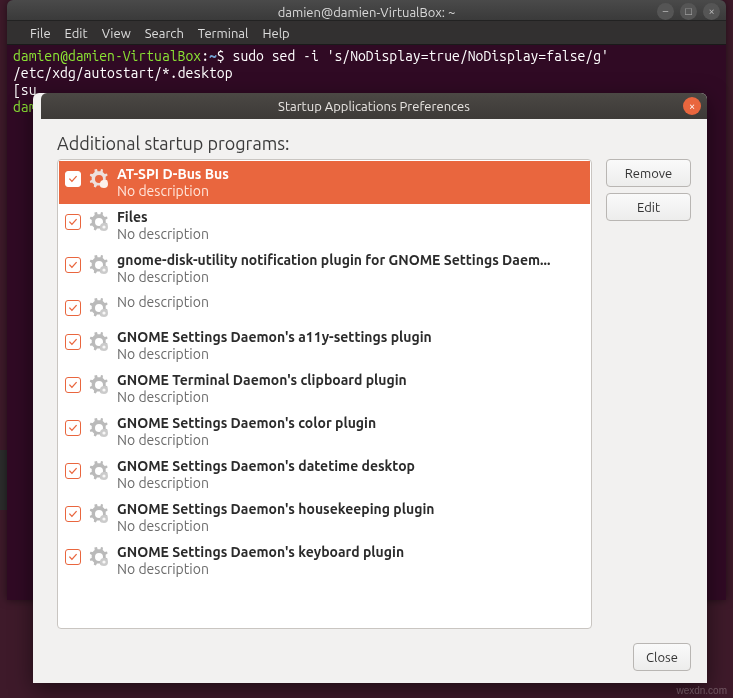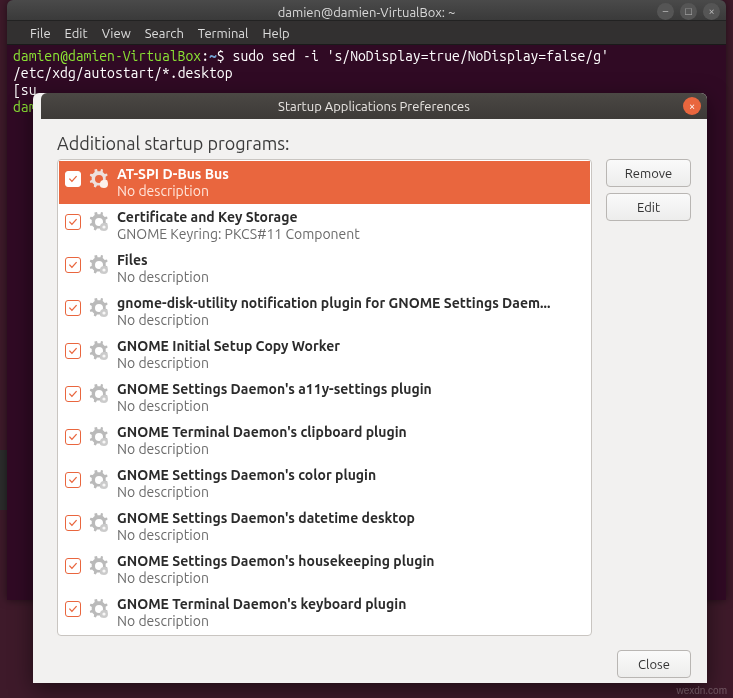--- a/index.html
+++ b/index.html
@@ -143,21 +143,21 @@
     border: 1px solid #b9b6b3;
     border-radius: 4px;
     font-size: 13px; color: #333;
     display: flex; align-items: center; justify-content: center;
     cursor: default;
   }
   .footer {
     display: flex; justify-content: flex-end;
     padding-top: 14px;
   }
-  .footer .btn { width: 74px; }
+  .footer .btn { width: 58px; }
   .watermark {
     position: absolute; bottom: 2px; right: 6px;
     font-size: 10px; color: rgba(255,255,255,.25);
     font-family: sans-serif;
   }
 </style>
 </head>
 <body>
 
 <div class="taskbar-strip"></div>
@@ -206,32 +206,20 @@
             </div>
           </div>
           <div class="row">
             <div class="chk"></div>
             <div class="gear"><svg viewBox="0 0 24 24" fill="#777">
                 <path d="M10 2l.6 2.3a8 8 0 0 1 2.8 0L14 2l2 .6-.3 2.3a8 8 0 0 1 2 2L20 6.6l.6 2-2 1.2a8 8 0 0 1 0 2.8l2 1.2-.6 2-2.3-.3a8 8 0 0 1-2 2l.3 2.3-2 .6-1.2-2a8 8 0 0 1-2.8 0l-1.2 2-2-.6.3-2.3a8 8 0 0 1-2-2L3.4 16l-.6-2 2-1.2a8 8 0 0 1 0-2.8l-2-1.2.6-2 2.3.3a8 8 0 0 1 2-2L7.4 2.6 10 2zm2 6a4 4 0 1 0 0 8 4 4 0 0 0 0-8z"></path>
                 <circle cx="17" cy="17" r="4" fill="#999"></circle>
                 <circle cx="17" cy="17" r="1.6" fill="#f2f1f0"></circle>
               </svg></div>
             <div class="txt">
-              <div class="name">Certificate and Key Storage</div>
-              <div class="desc">GNOME Keyring: PKCS#11 Component</div>
-            </div>
-          </div>
-          <div class="row">
-            <div class="chk"></div>
-            <div class="gear"><svg viewBox="0 0 24 24" fill="#777">
-                <path d="M10 2l.6 2.3a8 8 0 0 1 2.8 0L14 2l2 .6-.3 2.3a8 8 0 0 1 2 2L20 6.6l.6 2-2 1.2a8 8 0 0 1 0 2.8l2 1.2-.6 2-2.3-.3a8 8 0 0 1-2 2l.3 2.3-2 .6-1.2-2a8 8 0 0 1-2.8 0l-1.2 2-2-.6.3-2.3a8 8 0 0 1-2-2L3.4 16l-.6-2 2-1.2a8 8 0 0 1 0-2.8l-2-1.2.6-2 2.3.3a8 8 0 0 1 2-2L7.4 2.6 10 2zm2 6a4 4 0 1 0 0 8 4 4 0 0 0 0-8z"></path>
-                <circle cx="17" cy="17" r="4" fill="#999"></circle>
-                <circle cx="17" cy="17" r="1.6" fill="#f2f1f0"></circle>
-              </svg></div>
-            <div class="txt">
               <div class="name">Files</div>
               <div class="desc">No description</div>
             </div>
           </div>
           <div class="row">
             <div class="chk"></div>
             <div class="gear"><svg viewBox="0 0 24 24" fill="#777">
                 <path d="M10 2l.6 2.3a8 8 0 0 1 2.8 0L14 2l2 .6-.3 2.3a8 8 0 0 1 2 2L20 6.6l.6 2-2 1.2a8 8 0 0 1 0 2.8l2 1.2-.6 2-2.3-.3a8 8 0 0 1-2 2l.3 2.3-2 .6-1.2-2a8 8 0 0 1-2.8 0l-1.2 2-2-.6.3-2.3a8 8 0 0 1-2-2L3.4 16l-.6-2 2-1.2a8 8 0 0 1 0-2.8l-2-1.2.6-2 2.3.3a8 8 0 0 1 2-2L7.4 2.6 10 2zm2 6a4 4 0 1 0 0 8 4 4 0 0 0 0-8z"></path>
                 <circle cx="17" cy="17" r="4" fill="#999"></circle>
                 <circle cx="17" cy="17" r="1.6" fill="#f2f1f0"></circle>
@@ -242,21 +230,20 @@
             </div>
           </div>
           <div class="row">
             <div class="chk"></div>
             <div class="gear"><svg viewBox="0 0 24 24" fill="#777">
                 <path d="M10 2l.6 2.3a8 8 0 0 1 2.8 0L14 2l2 .6-.3 2.3a8 8 0 0 1 2 2L20 6.6l.6 2-2 1.2a8 8 0 0 1 0 2.8l2 1.2-.6 2-2.3-.3a8 8 0 0 1-2 2l.3 2.3-2 .6-1.2-2a8 8 0 0 1-2.8 0l-1.2 2-2-.6.3-2.3a8 8 0 0 1-2-2L3.4 16l-.6-2 2-1.2a8 8 0 0 1 0-2.8l-2-1.2.6-2 2.3.3a8 8 0 0 1 2-2L7.4 2.6 10 2zm2 6a4 4 0 1 0 0 8 4 4 0 0 0 0-8z"></path>
                 <circle cx="17" cy="17" r="4" fill="#999"></circle>
                 <circle cx="17" cy="17" r="1.6" fill="#f2f1f0"></circle>
               </svg></div>
             <div class="txt">
-              <div class="name">GNOME Initial Setup Copy Worker</div>
               <div class="desc">No description</div>
             </div>
           </div>
           <div class="row">
             <div class="chk"></div>
             <div class="gear"><svg viewBox="0 0 24 24" fill="#777">
                 <path d="M10 2l.6 2.3a8 8 0 0 1 2.8 0L14 2l2 .6-.3 2.3a8 8 0 0 1 2 2L20 6.6l.6 2-2 1.2a8 8 0 0 1 0 2.8l2 1.2-.6 2-2.3-.3a8 8 0 0 1-2 2l.3 2.3-2 .6-1.2-2a8 8 0 0 1-2.8 0l-1.2 2-2-.6.3-2.3a8 8 0 0 1-2-2L3.4 16l-.6-2 2-1.2a8 8 0 0 1 0-2.8l-2-1.2.6-2 2.3.3a8 8 0 0 1 2-2L7.4 2.6 10 2zm2 6a4 4 0 1 0 0 8 4 4 0 0 0 0-8z"></path>
                 <circle cx="17" cy="17" r="4" fill="#999"></circle>
                 <circle cx="17" cy="17" r="1.6" fill="#f2f1f0"></circle>
               </svg></div>
@@ -314,21 +301,21 @@
             </div>
           </div>
           <div class="row">
             <div class="chk"></div>
             <div class="gear"><svg viewBox="0 0 24 24" fill="#777">
                 <path d="M10 2l.6 2.3a8 8 0 0 1 2.8 0L14 2l2 .6-.3 2.3a8 8 0 0 1 2 2L20 6.6l.6 2-2 1.2a8 8 0 0 1 0 2.8l2 1.2-.6 2-2.3-.3a8 8 0 0 1-2 2l.3 2.3-2 .6-1.2-2a8 8 0 0 1-2.8 0l-1.2 2-2-.6.3-2.3a8 8 0 0 1-2-2L3.4 16l-.6-2 2-1.2a8 8 0 0 1 0-2.8l-2-1.2.6-2 2.3.3a8 8 0 0 1 2-2L7.4 2.6 10 2zm2 6a4 4 0 1 0 0 8 4 4 0 0 0 0-8z"></path>
                 <circle cx="17" cy="17" r="4" fill="#999"></circle>
                 <circle cx="17" cy="17" r="1.6" fill="#f2f1f0"></circle>
               </svg></div>
             <div class="txt">
-              <div class="name">GNOME Terminal Daemon's keyboard plugin</div>
+              <div class="name">GNOME Settings Daemon's keyboard plugin</div>
               <div class="desc">No description</div>
             </div>
           </div>
         </div>
       <div class="side">
         <div class="btn">Remove</div>
         <div class="btn">Edit</div>
       </div>
     </div>
     <div class="footer">

